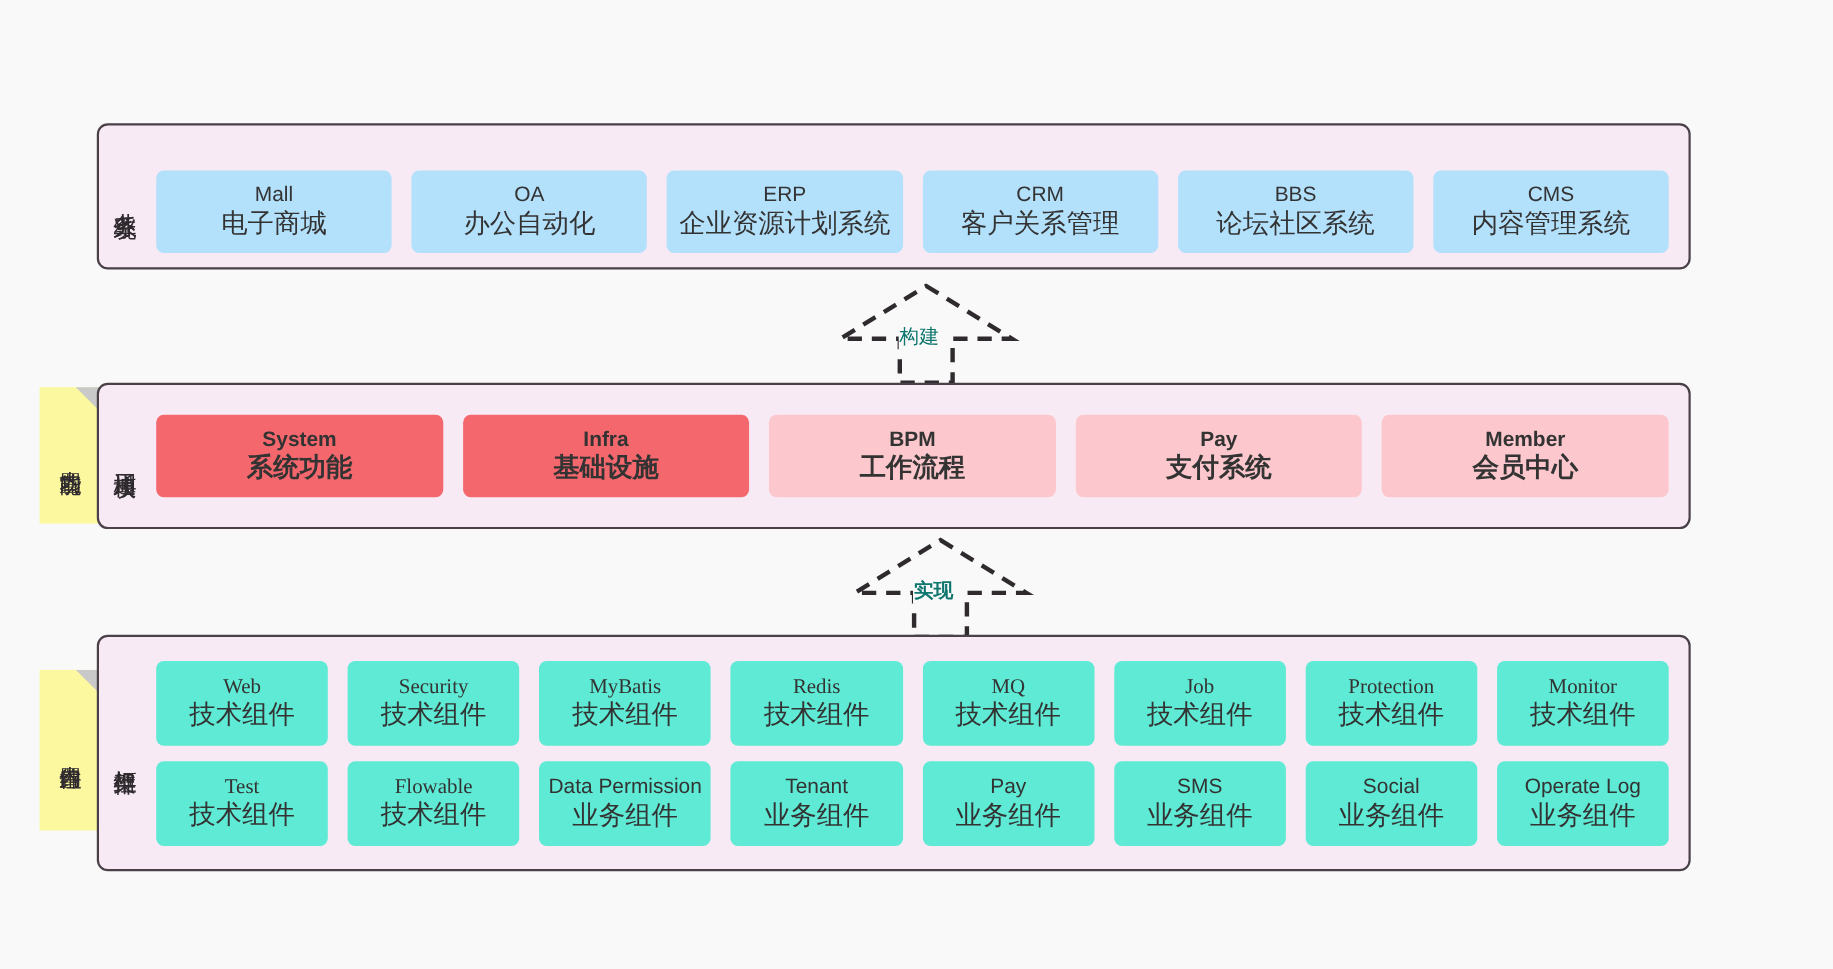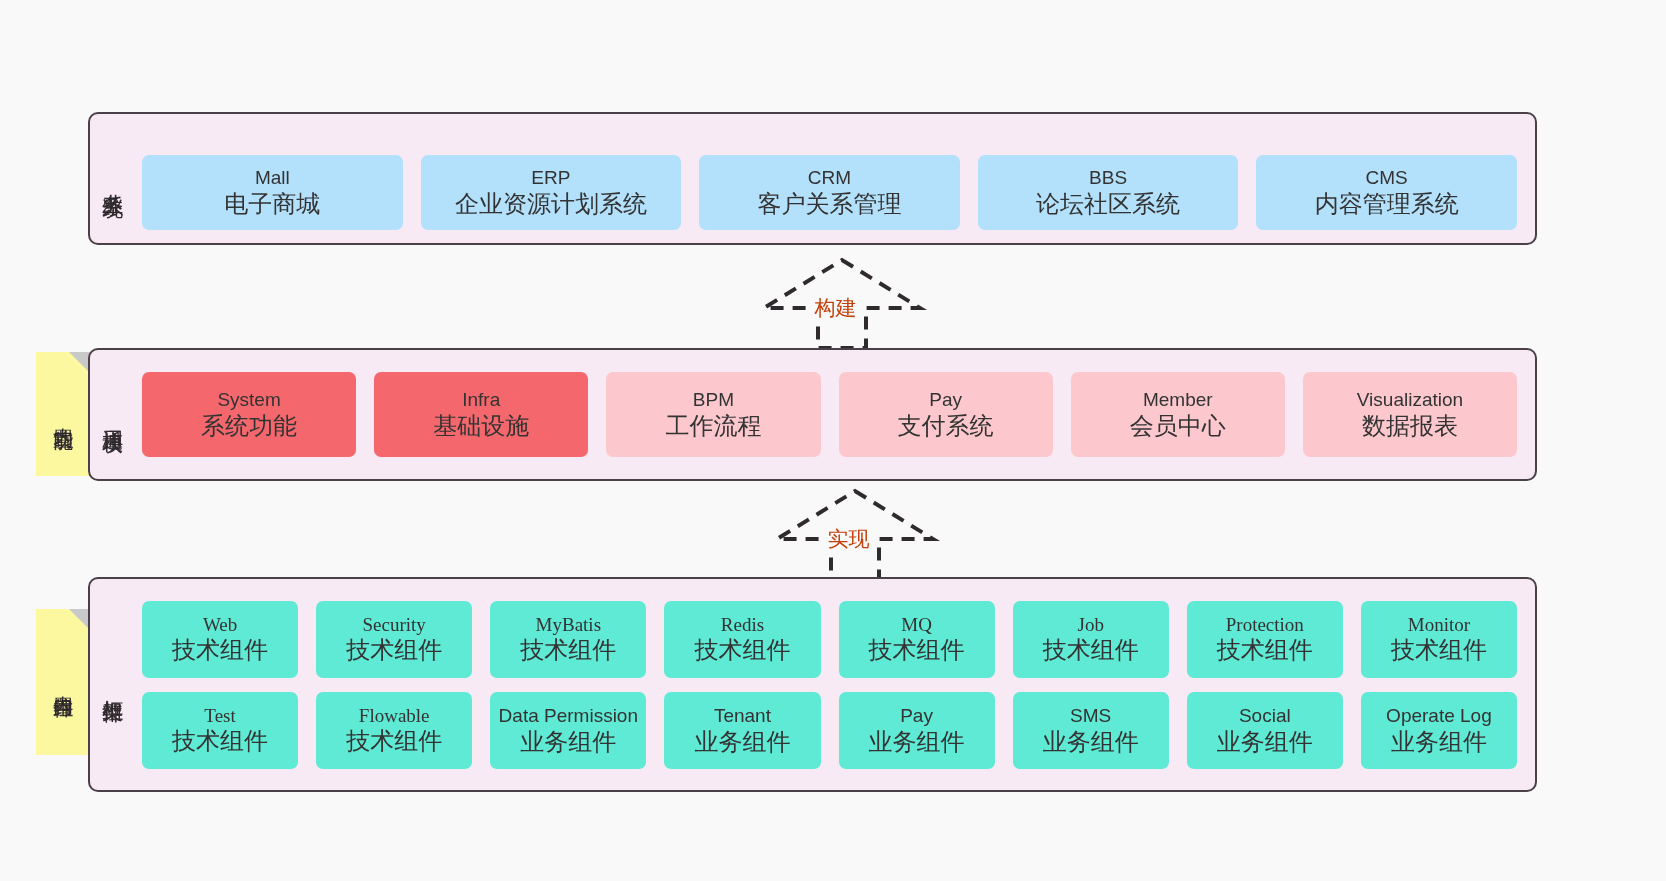--- a/index.html
+++ b/index.html
@@ -84,21 +84,21 @@
   .c-pink        { background: #fcc8cd; }
   .c-green       { background: #5eead4; font-family: Liberation Serif, serif; }
   .c-green-light { background: #5eead4; }
 
   
   #band-business { left: 88px;  top: 112px; width: 1449px; height: 133px; }
   #band-common   { left: 88px;  top: 348px; width: 1449px; height: 133px; }
   #band-frame    { left: 88px;  top: 577px; width: 1449px; height: 215px; }
 
   #band-business .cell { height: 75px; margin-top: 28px; }
-  #band-common   .cell { height: 85px; }
+  #band-common   .cell { height: 75px; font-weight: bold; }
   #band-frame    .cell { height: 77px; }
 
   
   .sticky {
     position: absolute;
     background: #fbf8a0;
     width: 55px;
     display: flex;
     align-items: center;
     justify-content: center;
@@ -127,44 +127,48 @@
     position: absolute;
     width: 160px;
     height: 92px;
   }
   .arrow svg { display: block; overflow: visible; }
   .arrow .arrow-label {
     position: absolute;
     left: 50%;
     transform: translateX(-50%);
     top: 36px;
-    font-size: 21px;
-    color: #c2410c;
+    font-size: 18px;
+    color: #0f766e;
     background: #f9f9f9;
     padding: 0 1px;
     white-space: nowrap;
     user-select: none;
   }
   #arrow-build     { left: 762px; top: 258px; }
-  #arrow-implement { left: 775px; top: 489px; }
+  #arrow-implement { left: 775px; top: 489px; font-weight: bold; }
   #arrow-build .arrow-label     { left: 46%; }
   #arrow-implement .arrow-label { left: 46%; }
 </style>
 </head>
 <body>
 
 <div class="canvas">
 
   <div class="band" id="band-business">
     <div class="band-label">业务系统</div>
     <div class="band-body">
       <div class="row">
         <div class="cell c-blue">
           <span class="t1">Mall</span>
           <span class="t2">电子商城</span>
+        </div>
+        <div class="cell c-blue">
+          <span class="t1">OA</span>
+          <span class="t2">办公自动化</span>
         </div>
         <div class="cell c-blue">
           <span class="t1">ERP</span>
           <span class="t2">企业资源计划系统</span>
         </div>
         <div class="cell c-blue">
           <span class="t1">CRM</span>
           <span class="t2">客户关系管理</span>
         </div>
         <div class="cell c-blue">
@@ -207,24 +211,20 @@
           <span class="t2">工作流程</span>
         </div>
         <div class="cell c-pink">
           <span class="t1">Pay</span>
           <span class="t2">支付系统</span>
         </div>
         <div class="cell c-pink">
           <span class="t1">Member</span>
           <span class="t2">会员中心</span>
         </div>
-        <div class="cell c-pink">
-          <span class="t1">Visualization</span>
-          <span class="t2">数据报表</span>
-        </div>
       </div>
     </div>
   </div>
 
   <div class="arrow" id="arrow-implement">
     <svg width="160" height="92" viewBox="0 0 160 92" fill="none">
       <path d="M80 2 L158 50 L104 50 L104 90 L56 90 L56 50 L2 50 Z" stroke="#2f2a2e" stroke-width="4" stroke-dasharray="13 9" stroke-linejoin="miter" fill="none"></path>
     </svg>
     <span class="arrow-label">实现</span>
   </div>

